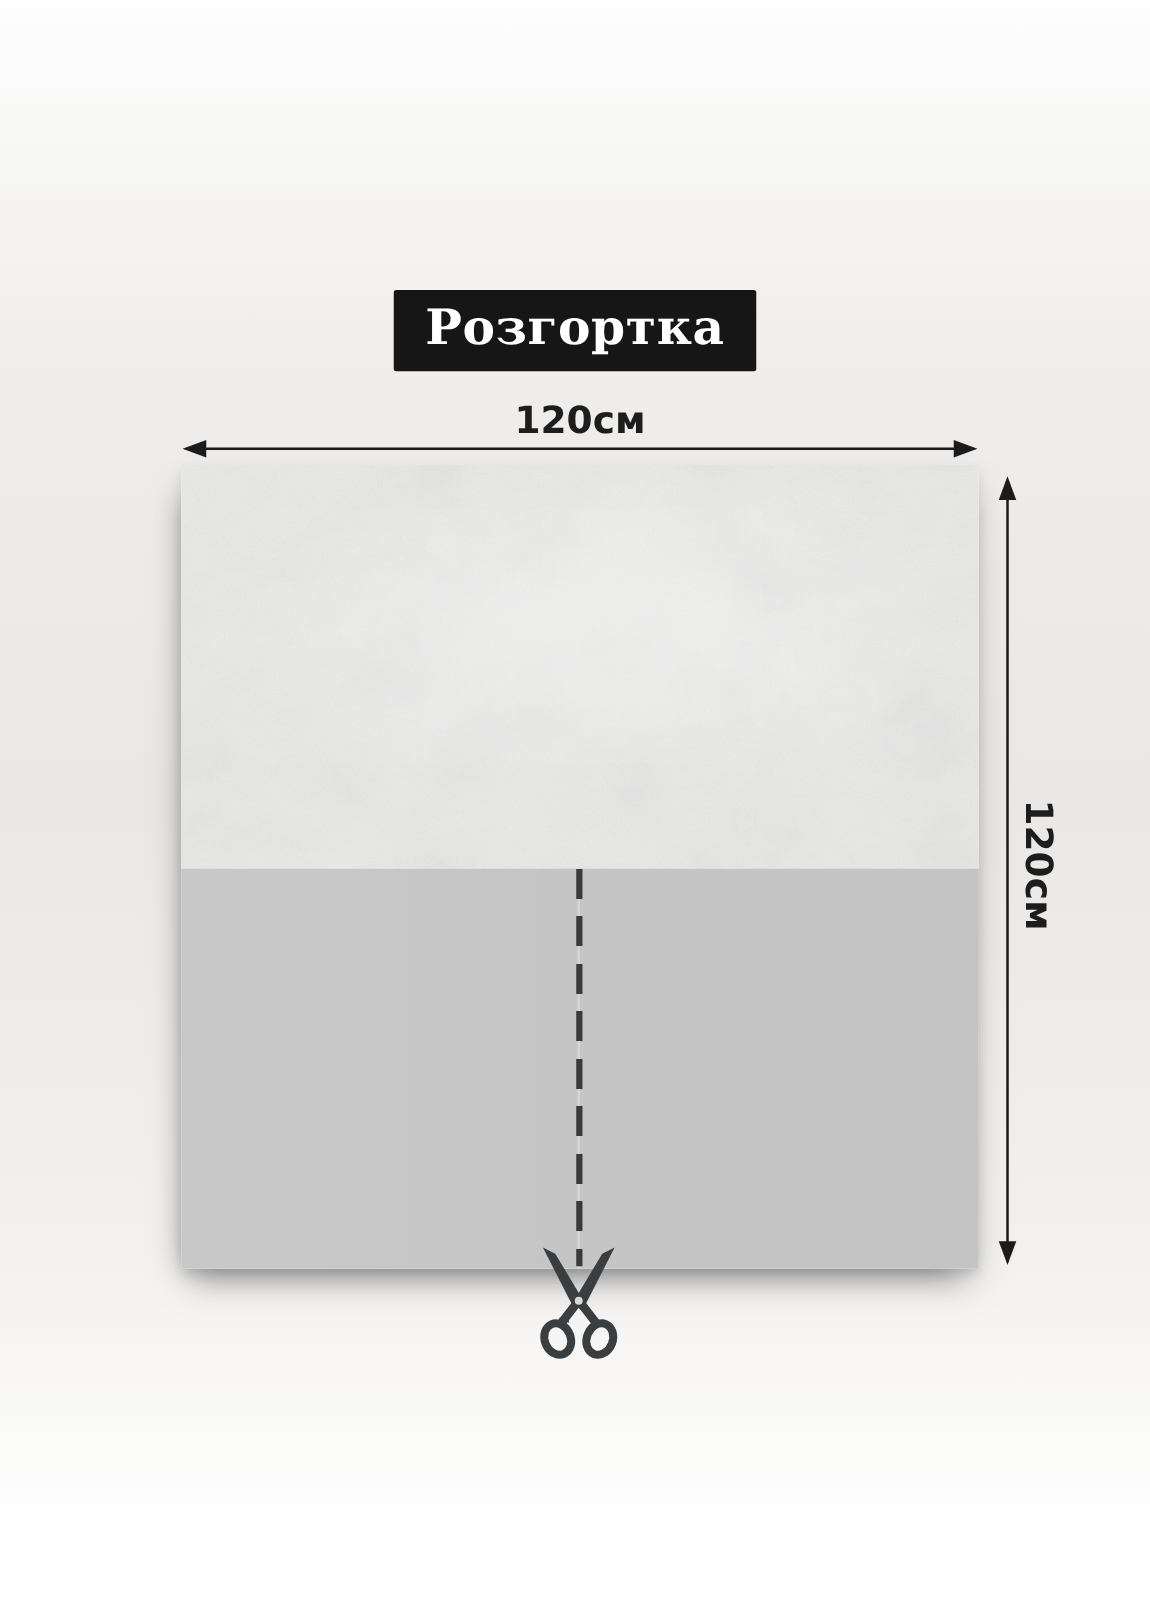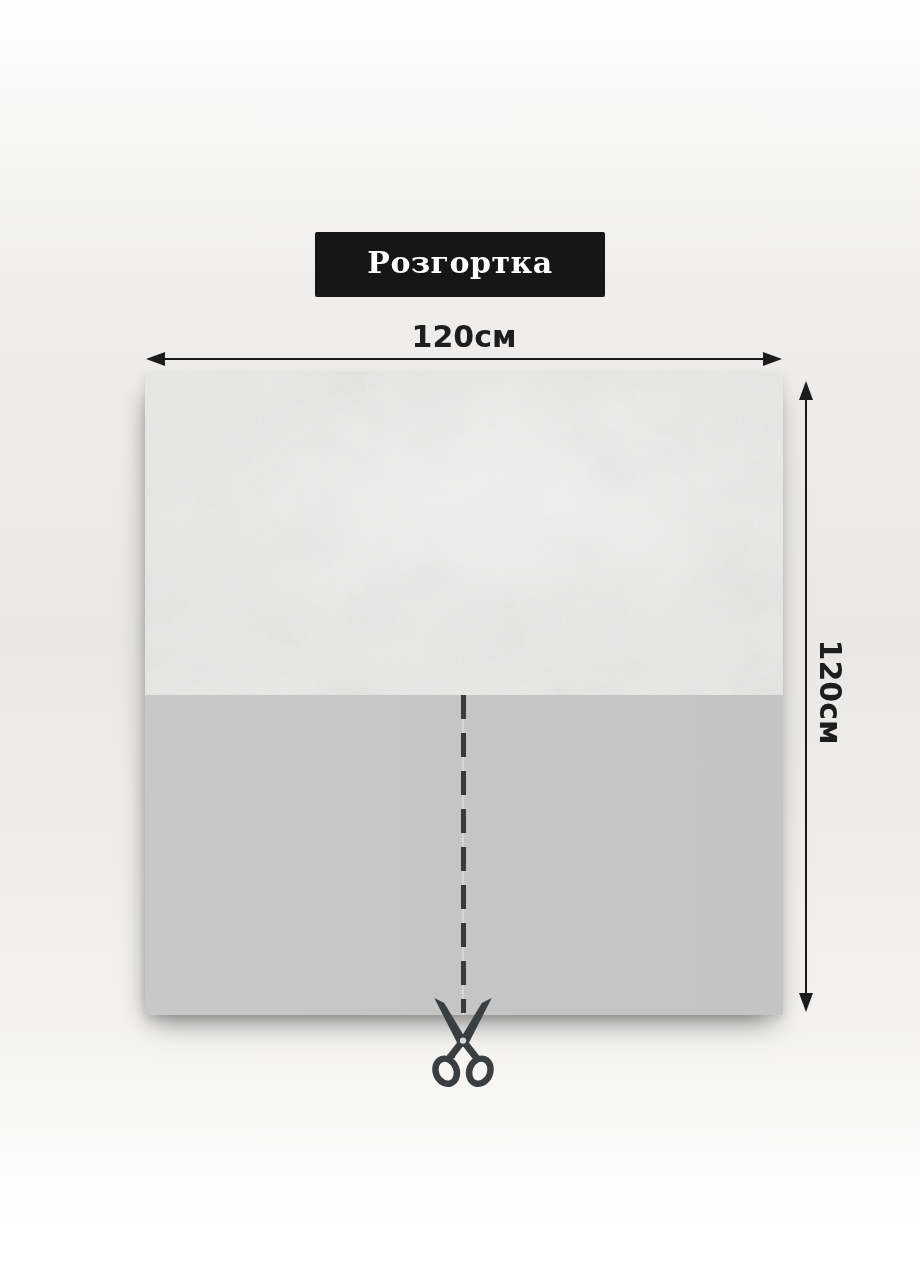--- a/index.html
+++ b/index.html
@@ -9,21 +9,21 @@
     background:linear-gradient(180deg,#fefefe 0%,#efeeec 22%,#e9e8e6 50%,#f2f1ef 78%,#ffffff 96%);
   }
   
   .title-banner{
     position:absolute;left:315px;top:232px;width:290px;height:65px;
     background:#161616;border-radius:2px;
     display:flex;align-items:center;justify-content:center;
   }
   .title-banner .title-text{
     color:#ffffff;font-family:"DejaVu Serif","Liberation Serif",serif;
-    font-weight:700;font-size:30px;letter-spacing:0.5px;line-height:1;
+    font-weight:700;font-size:39px;letter-spacing:0.5px;line-height:1;
     padding-bottom:4px;
   }
   
   .dim-label{
     color:#1d1d1d;font-weight:700;font-size:30px;line-height:1;white-space:nowrap;
   }
   .h-label{
     position:absolute;left:146px;top:322px;width:636px;text-align:center;
   }
   .v-label{

